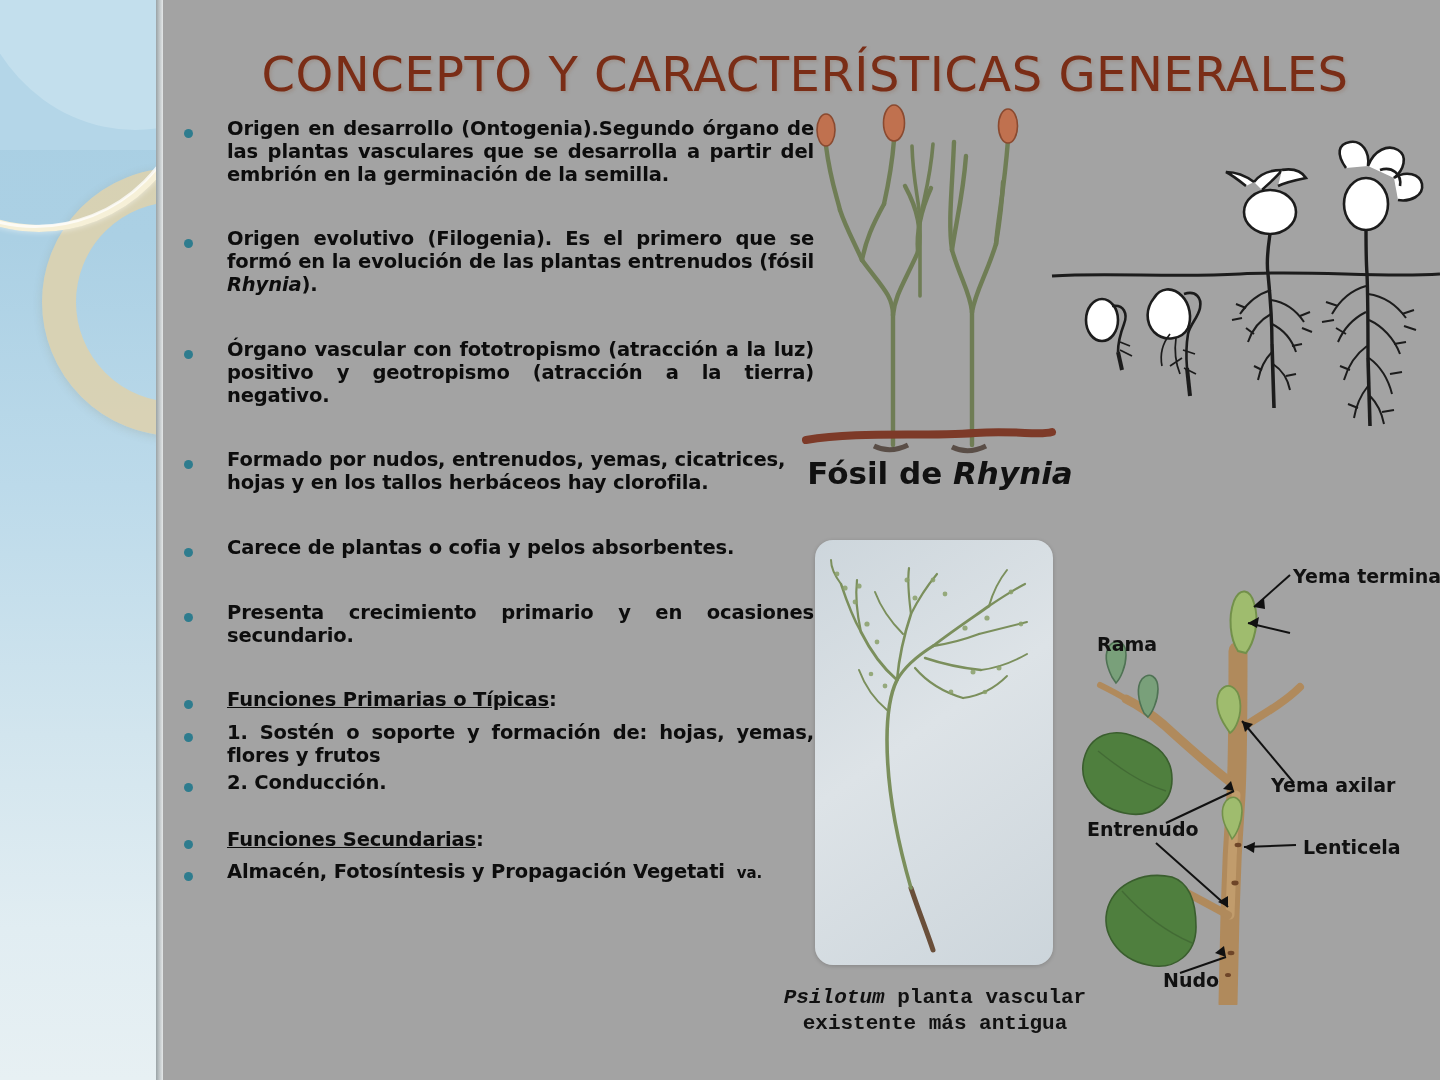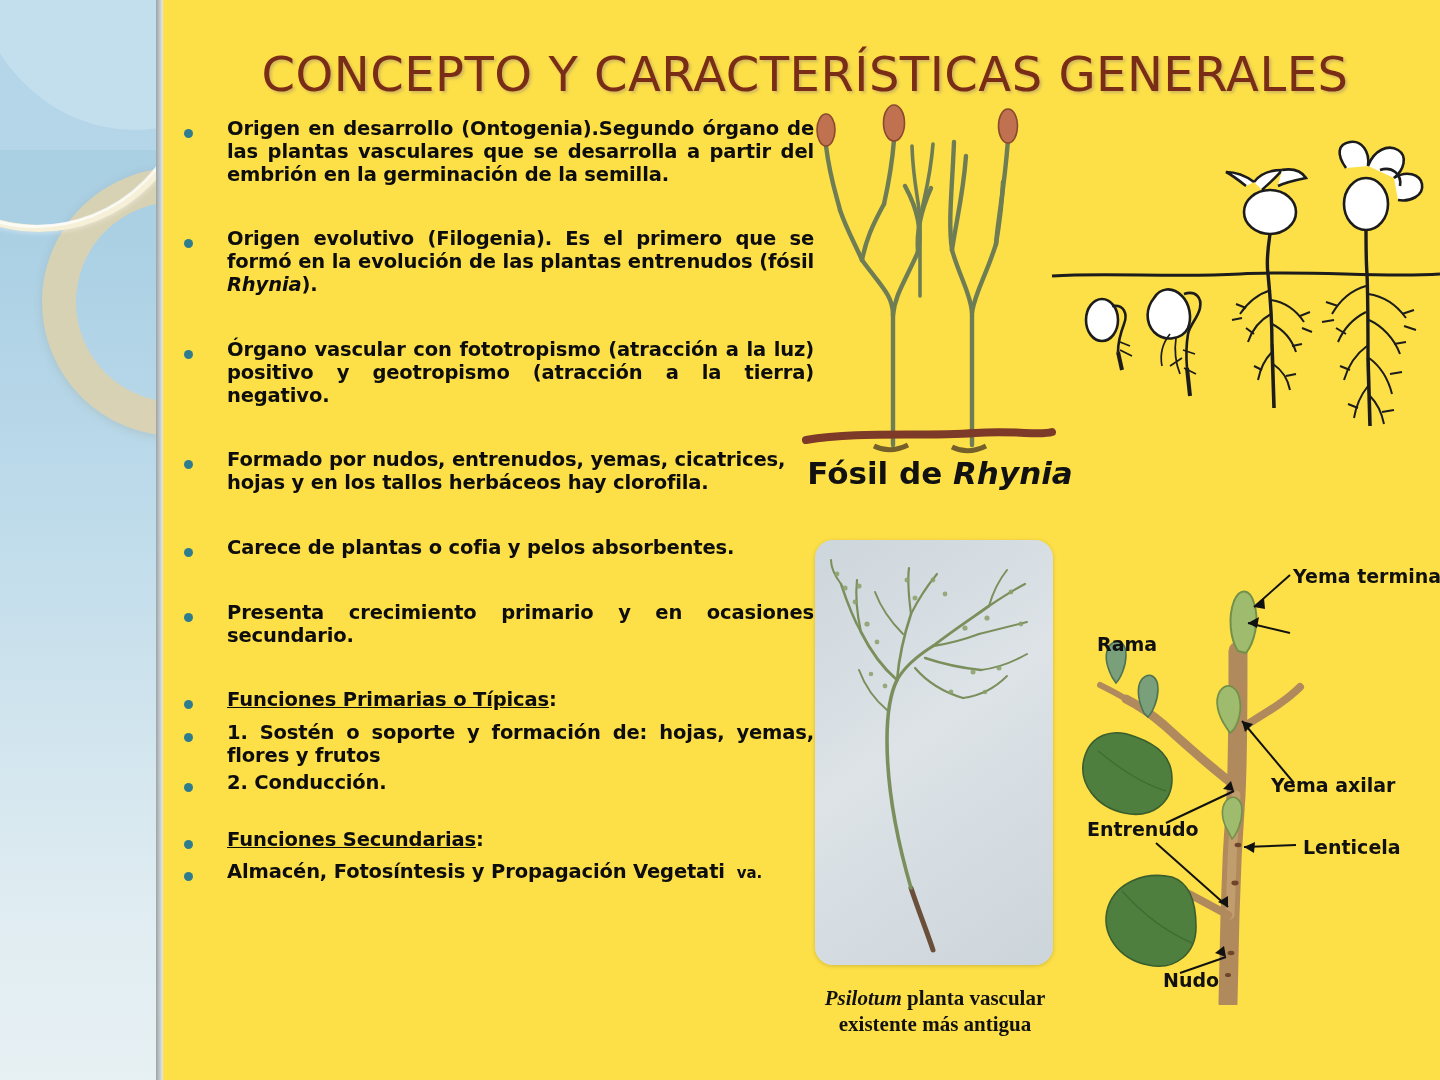--- a/index.html
+++ b/index.html
@@ -2,21 +2,21 @@
 <html><head>
 <meta charset="utf-8">
 <style>
   html,body{margin:0;padding:0;}
   body{
     width:1440px;height:1080px;
     background:#ffffff;
     font-family:"Liberation Sans", sans-serif;
     overflow:hidden;
   }
-  .slide{position:relative;width:1440px;height:1080px;background:#fde047;overflow:hidden;}
+  .slide{position:relative;width:1440px;height:1080px;background:#a3a3a3;overflow:hidden;}
 
   
   .sidebar{
     position:absolute;left:0;top:0;width:156px;height:1080px;
     background:linear-gradient(to bottom,#a8cfe3 0%, #abd0e4 22%, #bcdaea 45%, #d2e5ee 68%, #e1edf2 86%, #e7f0f3 100%);
     overflow:hidden;
   }
   .sidebar-top-wash{
     position:absolute;left:0;top:0;width:156px;height:150px;
     background:#b4d6e8;
@@ -102,21 +102,21 @@
 
   .photo-frame{
     position:absolute;left:815px;top:540px;width:238px;height:425px;
     border-radius:18px;
     background:linear-gradient(145deg,#cdd6dc 0%, #dde3e7 45%, #ccd5db 100%);
     box-shadow:0 1px 4px rgba(0,0,0,.18);
     overflow:hidden;
   }
   .cap-psilotum{
     position:absolute;left:770px;top:985px;width:330px;text-align:center;
-    font-family:Liberation Serif, serif;font-weight:bold;font-size:21px;line-height:1.25;color:#111;
+    font-family:Liberation Mono, monospace;font-weight:bold;font-size:21px;line-height:1.25;color:#111;
   }
   .cap-psilotum .it{font-style:italic;}
 
   .fig-stem{position:absolute;left:1078px;top:555px;width:362px;height:450px;}
   .lbl{
     position:absolute;
     font-family:"DejaVu Sans", sans-serif;font-weight:bold;font-size:19px;color:#111;
     white-space:nowrap;
   }
   .lbl-yema-terminal{left:1293px;top:565px;}

